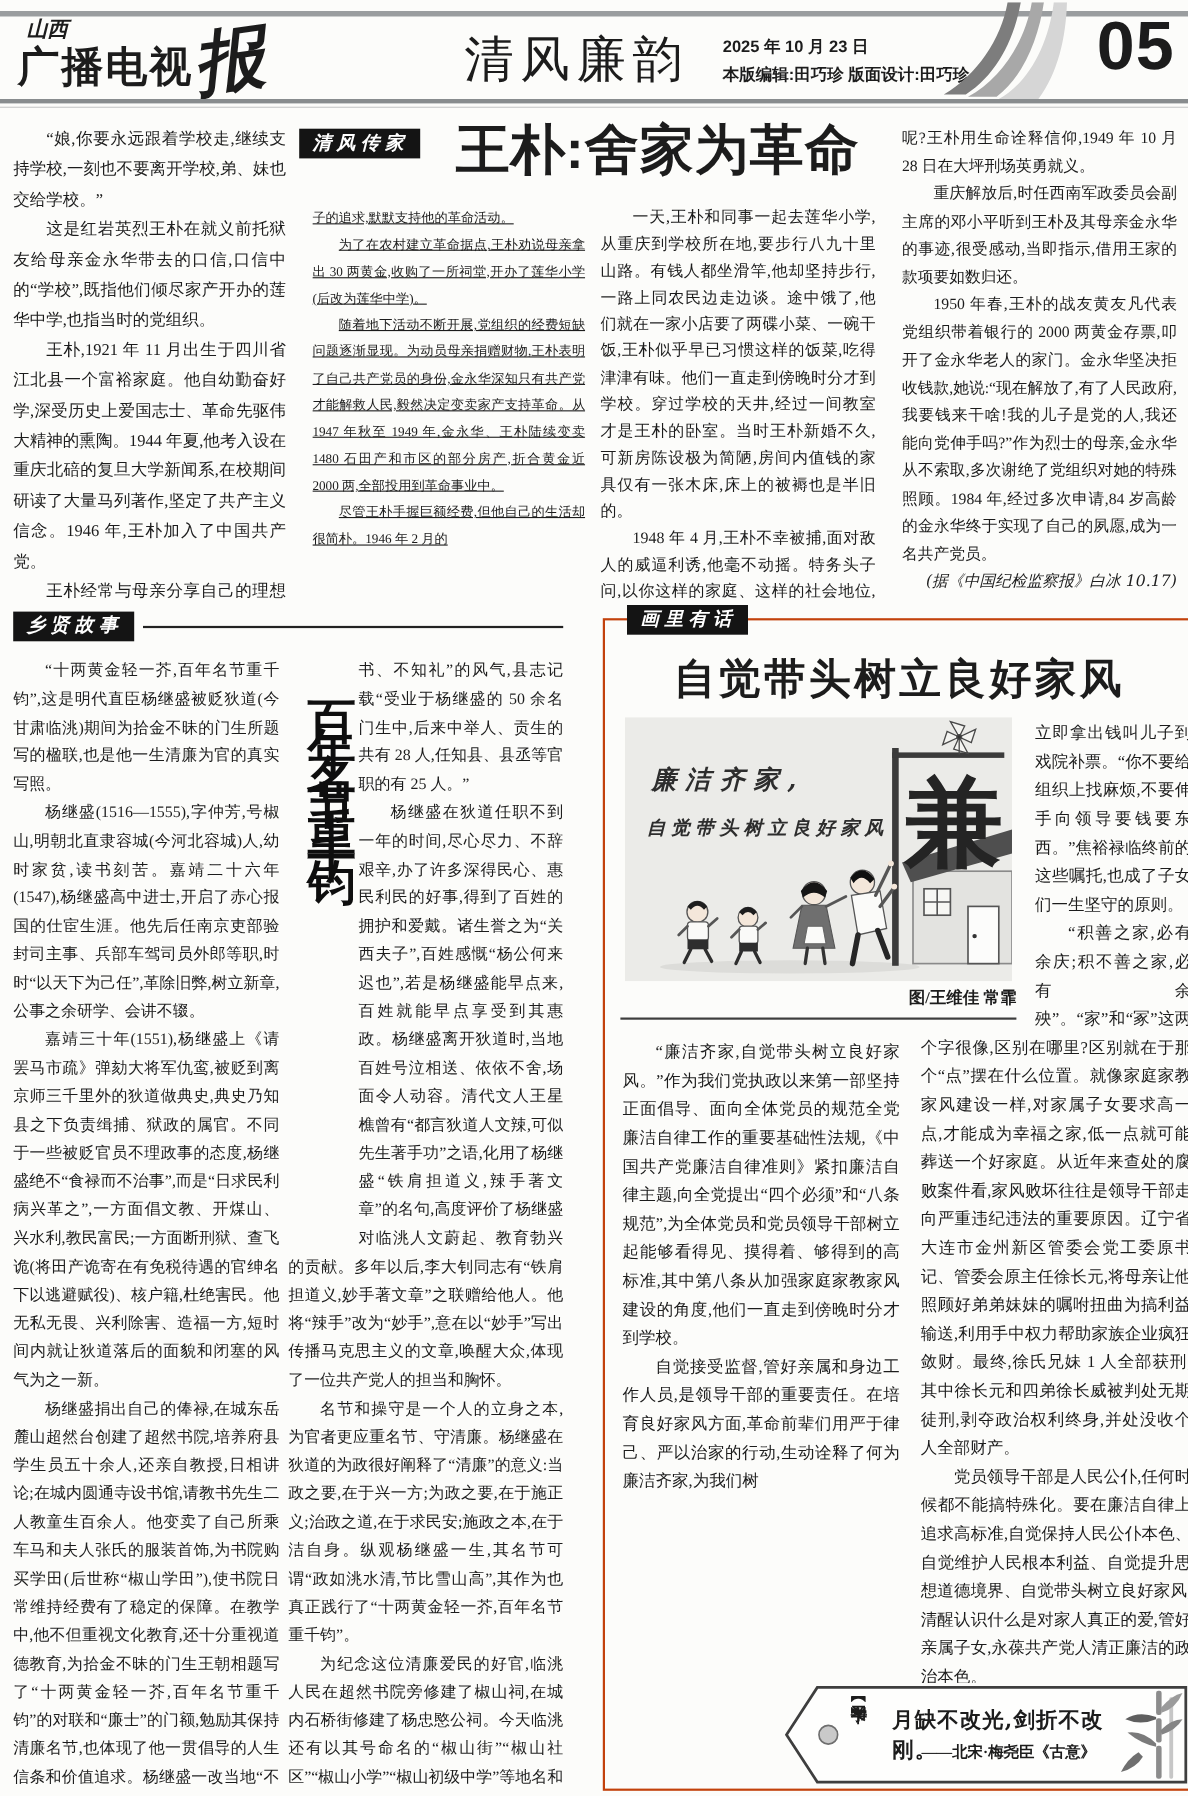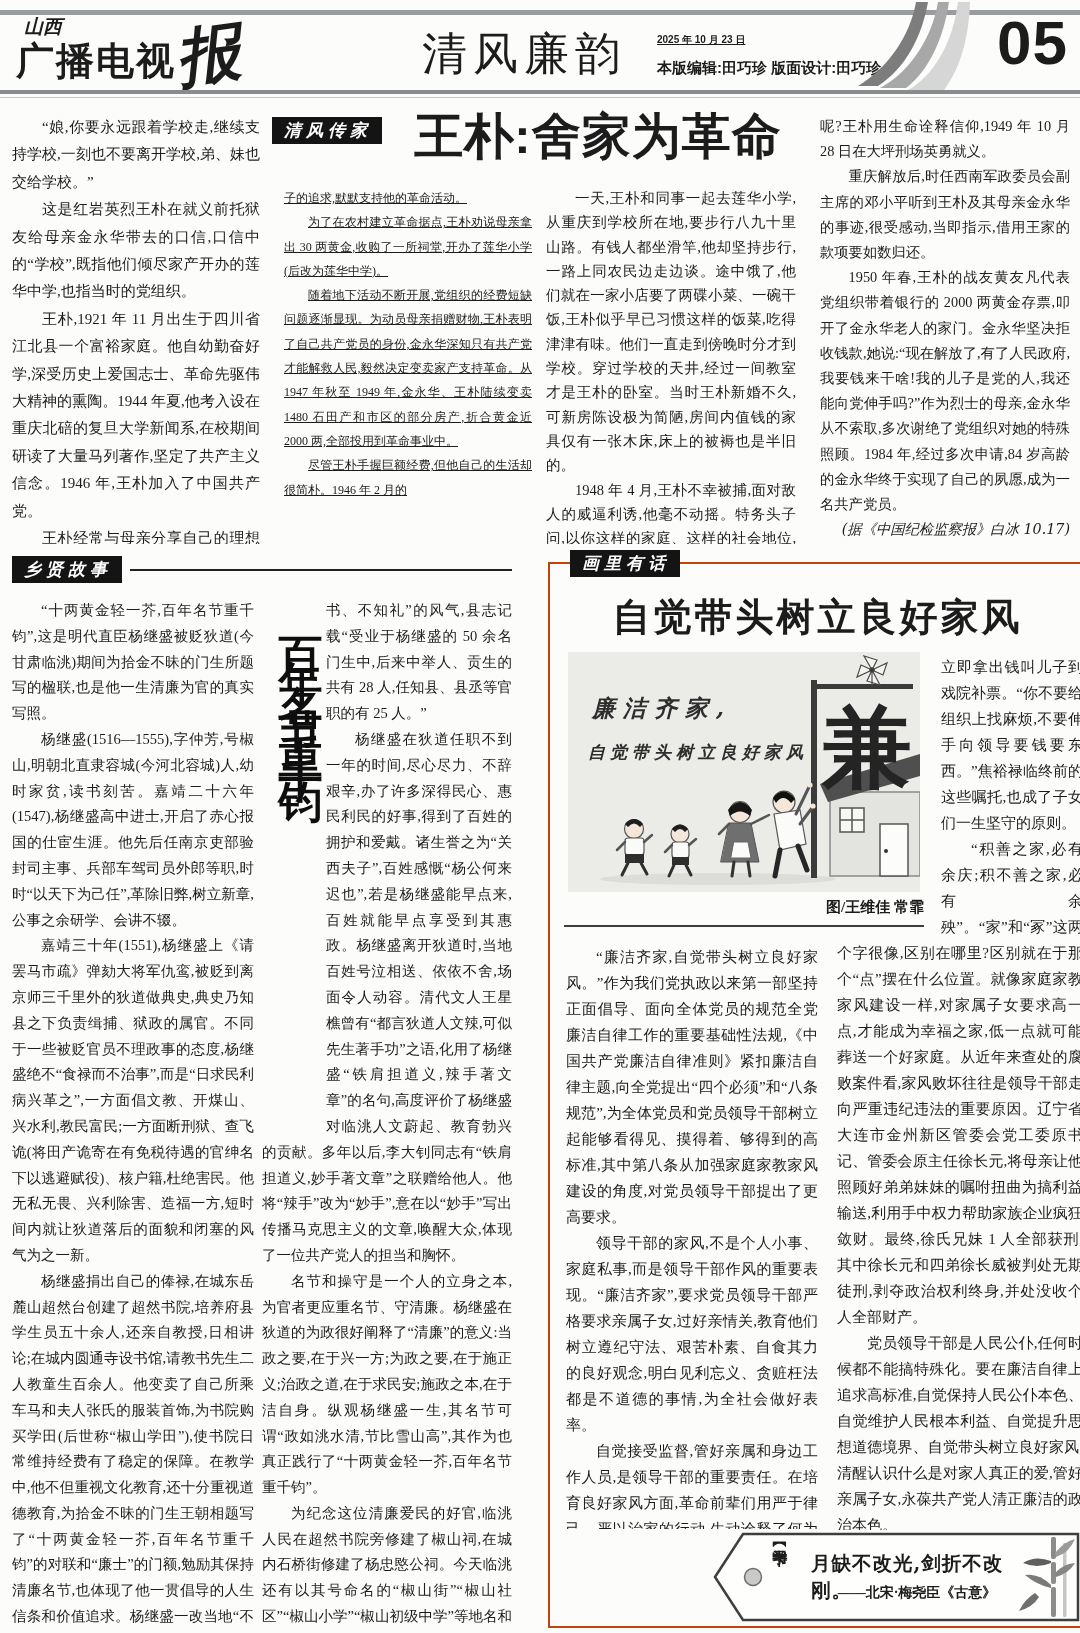--- a/index.html
+++ b/index.html
@@ -10,21 +10,21 @@
   .logo{position:absolute;left:16px;top:12px;width:240px;height:78px;}
   .logo-region{position:absolute;left:8px;top:2px;font-family:"DejaVu Serif",serif;
         font-style:italic;font-weight:bold;font-size:19px;}
   .logo-main{position:absolute;left:0;top:24px;font-family:"Liberation Sans",sans-serif;
         font-weight:900;font-size:38px;letter-spacing:2px;}
   .logo-script{position:absolute;left:160px;top:0;font-family:"DejaVu Serif",serif;
         font-style:italic;font-weight:bold;font-size:64px;transform:rotate(-8deg);}
   .masthead-title{position:absolute;left:422px;top:24px;font-size:45px;letter-spacing:6px;
         font-weight:500;}
   .head-date{position:absolute;left:657px;top:33px;font-family:"Liberation Sans",sans-serif;
-        font-weight:bold;font-size:10px;text-decoration:underline;}
+        font-weight:bold;font-size:15px;}
   .head-editors{position:absolute;left:657px;top:59px;font-family:"Liberation Sans",sans-serif;
         font-weight:bold;font-size:15px;}
   .swoosh{position:absolute;right:100px;top:2px;}
   .page-num{position:absolute;right:12px;top:12px;font-family:"Liberation Sans",sans-serif;
         font-weight:bold;font-size:62px;line-height:62px;letter-spacing:1px;}
   .head-rule{position:absolute;left:0;top:90px;width:1080px;height:4px;background:#888c8e;}
   .head-rule2{position:absolute;left:0;top:97px;width:1080px;height:1px;background:#c6c8c9;}
   
   .col{position:absolute;overflow:hidden;text-align:justify;text-justify:inter-ideograph;}
   .col p{margin:0;text-indent:2em;}
@@ -208,22 +208,21 @@
           <path d="M228 162 l13 -27 M232 172 l12 -16" stroke="#555" stroke-width="3" fill="none"></path>
           <circle cx="242" cy="133" r="2.6" fill="#f4e7da"></circle>
           <circle cx="245" cy="154" r="2.6" fill="#f4e7da"></circle>
         </g>
       </svg>
     </div>
     <div class="hl-caption">图/王维佳 常霏</div>
     <div class="hl-caprule"></div>
 
     <div class="col hl-left">
-      <p>“廉洁齐家,自觉带头树立良好家风。”作为我们党执政以来第一部坚持正面倡导、面向全体党员的规范全党廉洁自律工作的重要基础性法规,《中国共产党廉洁自律准则》紧扣廉洁自律主题,向全党提出“四个必须”和“八条规范”,为全体党员和党员领导干部树立起能够看得见、摸得着、够得到的高标准,其中第八条从加强家庭家教家风建设的角度,对党员领导干部提出了更高要求。</p>
-      <p>领导干部的家风,不是个人小事、家庭私事,而是领导干部作风的重要表现。“廉洁齐家”,要求党员领导干部严格要求亲属子女,过好亲情关,教育他们树立遵纪守法、艰苦朴素、自食其力的良好观念,明白见利忘义、贪赃枉法都是不道德的事情,为全社会做好表率。</p>
+      <p>“廉洁齐家,自觉带头树立良好家风。”作为我们党执政以来第一部坚持正面倡导、面向全体党员的规范全党廉洁自律工作的重要基础性法规,《中国共产党廉洁自律准则》紧扣廉洁自律主题,向全党提出“四个必须”和“八条规范”,为全体党员和党员领导干部树立起能够看得见、摸得着、够得到的高标准,其中第八条从加强家庭家教家风建设的角度,他们一直走到傍晚时分才到学校。</p>
       <p>自觉接受监督,管好亲属和身边工作人员,是领导干部的重要责任。在培育良好家风方面,革命前辈们用严于律己、严以治家的行动,生动诠释了何为廉洁齐家,为我们树</p>
     </div>
     <div class="col hl-right">
       <div class="hl-spacer"></div>
       <p class="cont">立即拿出钱叫儿子到戏院补票。“你不要给组织上找麻烦,不要伸手向领导要钱要东西。”焦裕禄临终前的这些嘱托,也成了子女们一生坚守的原则。</p>
       <p>“积善之家,必有余庆;积不善之家,必有余殃”。“家”和“冢”这两个字很像,区别在哪里?区别就在于那个“点”摆在什么位置。就像家庭家教家风建设一样,对家属子女要求高一点,才能成为幸福之家,低一点就可能葬送一个好家庭。从近年来查处的腐败案件看,家风败坏往往是领导干部走向严重违纪违法的重要原因。辽宁省大连市金州新区管委会党工委原书记、管委会原主任徐长元,将母亲让他照顾好弟弟妹妹的嘱咐扭曲为搞利益输送,利用手中权力帮助家族企业疯狂敛财。最终,徐氏兄妹 1 人全部获刑,其中徐长元和四弟徐长威被判处无期徒刑,剥夺政治权利终身,并处没收个人全部财产。</p>
       <p>党员领导干部是人民公仆,任何时候都不能搞特殊化。要在廉洁自律上追求高标准,自觉保持人民公仆本色、自觉维护人民根本利益、自觉提升思想道德境界、自觉带头树立良好家风,清醒认识什么是对家人真正的爱,管好亲属子女,永葆共产党人清正廉洁的政治本色。</p>
 
     </div>
 

